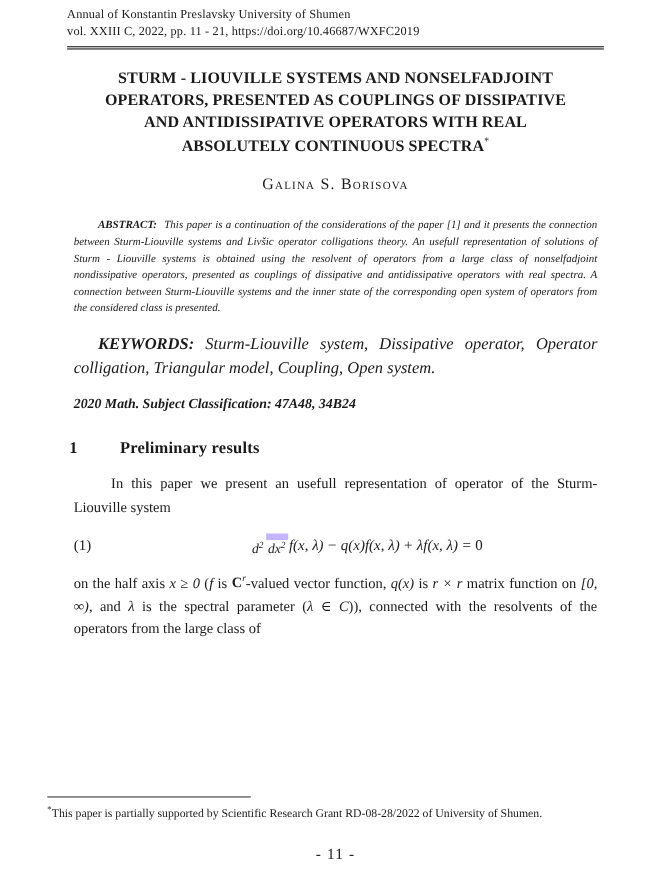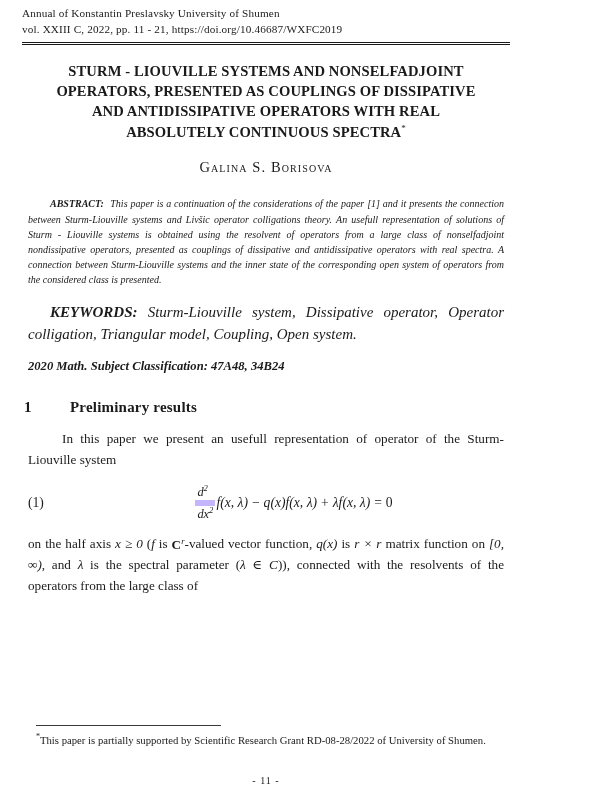--- a/index.html
+++ b/index.html
@@ -14,20 +14,21 @@
     font-family: "Liberation Serif", "DejaVu Serif", serif;
     color: #1a1a1a;
     position: relative;
   }
   .page {
     width: 532px;
     height: 800px;
     box-sizing: border-box;
     padding: 6px 22px 0 22px;
     position: relative;
+    margin-left: 39px;
   }
 
   
   .journal-head {
     font-size: 11.2px;
     line-height: 1.42;
     letter-spacing: 0.15px;
     color: #202020;
   }
   .journal-head div { white-space: nowrap; }
@@ -136,36 +137,36 @@
     flex: 1;
     text-align: center;
     display: flex;
     justify-content: center;
     align-items: center;
     white-space: nowrap;
   }
   .mathit { font-style: italic; }
   .frac {
     display: inline-flex;
-    flex-direction: column;
-    align-items: flex-start;
+    flex-direction: row;
+    align-items: flex-end;
     vertical-align: middle;
     font-size: 12.4px;
     line-height: 1.08;
     margin-right: 1px;
   }
   .frac .num-part { padding: 0 2px; }
   .frac .den-part { padding: 0 2px; border-top: 6px solid #c4b5fd; }
   .sup-sm { font-size: 8.6px; vertical-align: super; }
   .op { padding: 0 4px; }
 
   
   .footnote-wrap {
     position: absolute;
-    left: 36px;
+    left: 4px;
     right: 22px;
     bottom: 52px;
   }
   .footnote-rule {
     width: 185px;
     border-top: 1.1px solid #3a3a3a;
     margin-bottom: 5px;
   }
   .footnote {
     font-size: 10.7px;
@@ -178,21 +179,21 @@
     vertical-align: super;
   }
 
   
   .folio {
     position: absolute;
     left: 0;
     right: 0;
     bottom: 14px;
     text-align: center;
-    font-size: 10px;
+    font-size: 14px;
     letter-spacing: 1px;
   }
 </style>
 </head>
 <body>
 
 <div class="page">
 
   <div class="journal-head">
     <div>Annual of Konstantin Preslavsky University of Shumen</div>

